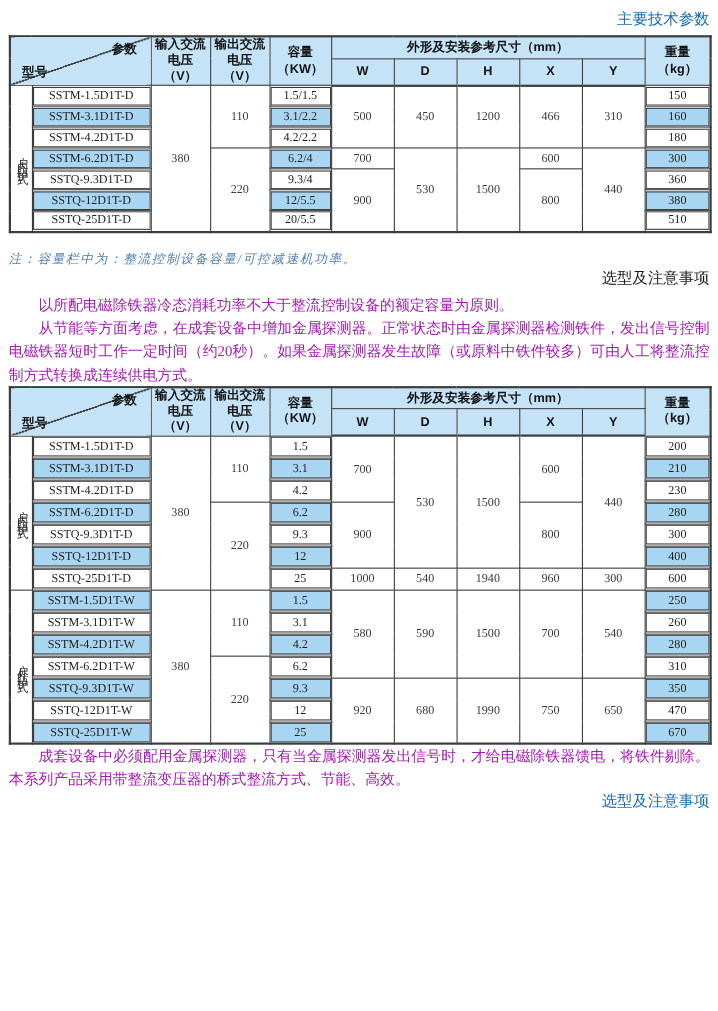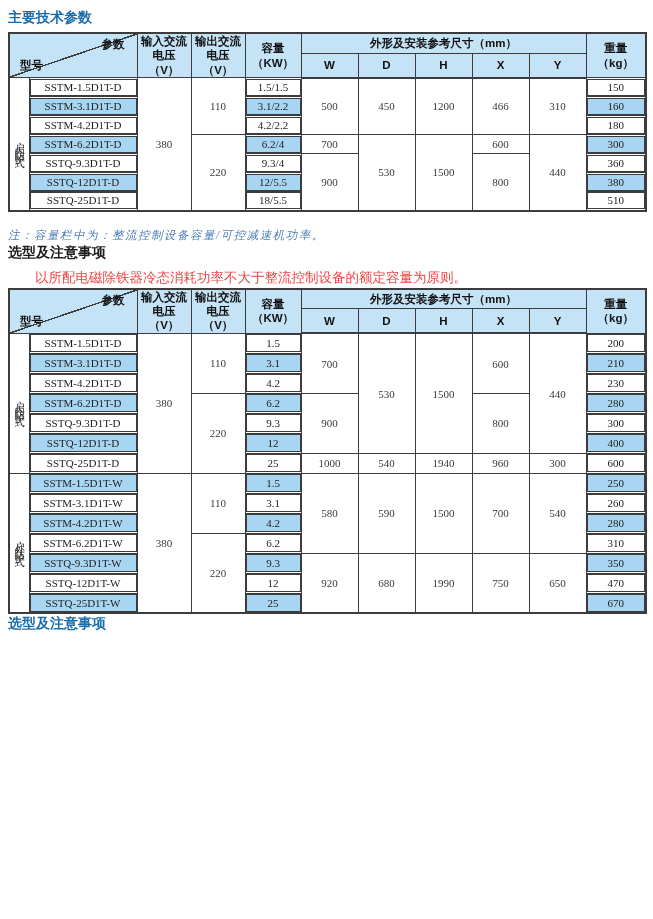--- a/index.html
+++ b/index.html
@@ -9,30 +9,30 @@
     width: 653px; height: 919px;
     background: #ffffff;
     overflow: hidden;
     font-family: "Liberation Serif", serif;
     color: #1f1f1f;
   }
   .content { padding: 8px 8px 0 8px; }
 
   h2.sec {
     font-family: "Liberation Sans", sans-serif;
-    font-size: 14px; font-weight: bold;
-    margin: 0 0 6px 0; line-height: 18px;
+    font-size: 14px; font-weight: normal;
+    margin: 0 0 6px 0; line-height: 18px; text-align: right;
   }
   .blue-head { color:#1a6dad; }
   .dark-head { color:#1c1c1c; }
 
   p.body-text {
     font-size: 13.5px; line-height: 21px;
     text-indent: 2em; text-align: justify;
-    margin: 0; color:#ef4444;
+    margin: 0; color:#a21caf;
   }
 
   .note-line {
     font-size: 11.5px; font-style: italic;
     color: #4d7db5; letter-spacing: 1.5px;
     margin-top: 16px;
   }
 
   
   table.ptable {
@@ -236,34 +236,35 @@
               </td>
               <td class="boxed">
                 <div class="box hl">380</div>
               </td>
             </tr>
             <tr>
               <td class="boxed">
                 <div class="box">SSTQ-25D1T-D</div>
               </td>
               <td class="boxed">
-                <div class="box">18/5.5</div>
+                <div class="box">20/5.5</div>
               </td>
               <td class="boxed">
                 <div class="box">510</div>
               </td>
             </tr>
           </tbody>
         </table>
       </div>
 
     <div class="note-line">注：容量栏中为：整流控制设备容量/可控减速机功率。</div>
 
     <h2 class="sec dark-head gap-lg">选型及注意事项</h2>
     <p class="body-text">以所配电磁除铁器冷态消耗功率不大于整流控制设备的额定容量为原则。</p>
+    <p class="body-text">从节能等方面考虑，在成套设备中增加金属探测器。正常状态时由金属探测器检测铁件，发出信号控制电磁铁器短时工作一定时间（约20秒）。如果金属探测器发生故障（或原料中铁件较多）可由人工将整流控制方式转换成连续供电方式。</p>
 
 
     <div id="table2-mount">
         <table class="ptable t2">
           <colgroup>
             <col style="width: 20px;">
             <col style="width: 108px;">
             <col style="width: 54px;">
             <col style="width: 54px;">
             <col style="width: 56px;">
@@ -480,16 +481,17 @@
                 <div class="box hl">25</div>
               </td>
               <td class="boxed">
                 <div class="box hl">670</div>
               </td>
             </tr>
           </tbody>
         </table>
       </div>
 
+    <p class="body-text gap-after-t2">成套设备中必须配用金属探测器，只有当金属探测器发出信号时，才给电磁除铁器馈电，将铁件剔除。本系列产品采用带整流变压器的桥式整流方式、节能、高效。</p>
 
     <h2 class="sec blue-head gap-md">选型及注意事项</h2>
   </div>
 </div>
 
 </body></html>

